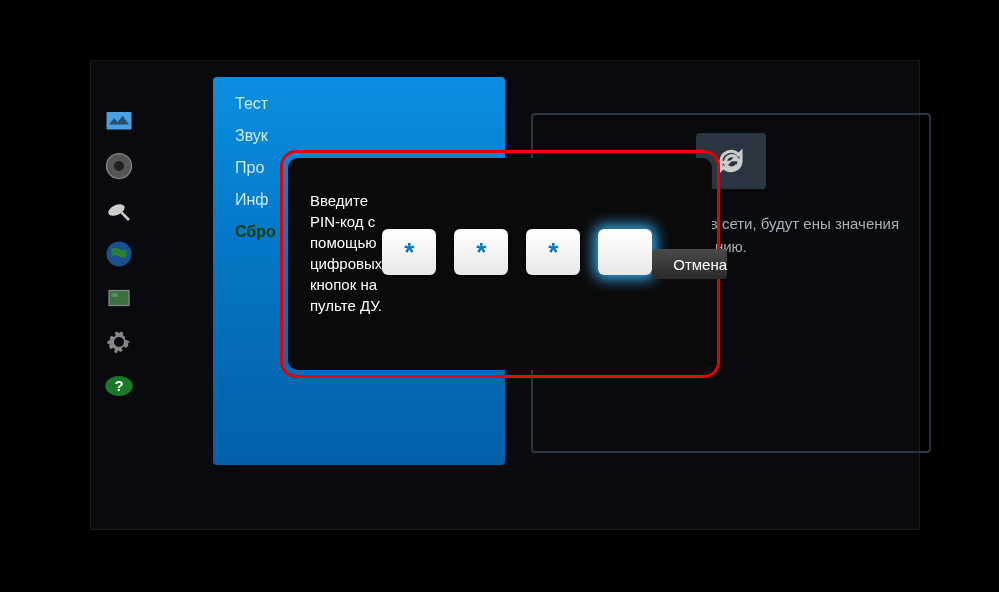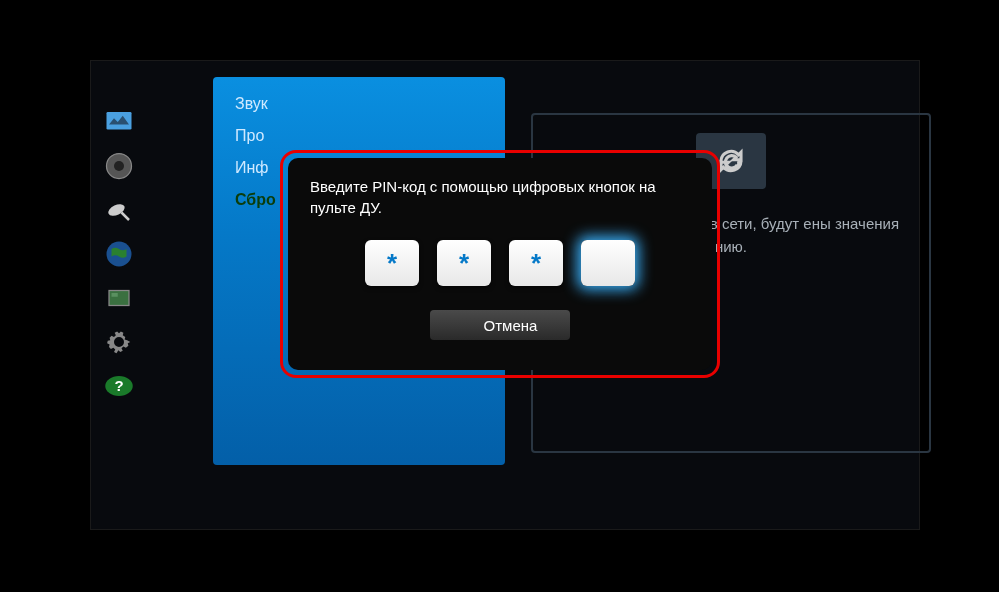--- a/index.html
+++ b/index.html
@@ -109,21 +109,21 @@
     border-radius: 16px;
     padding: 5px;
   }
   .modal {
     width: 100%;
     height: 100%;
     background: #0a0a0a;
     border-radius: 10px;
     padding: 18px 22px;
     display: flex;
-    flex-direction: column;
+    flex-direction: row;
     align-items: center;
     color: #fff;
   }
   .modal-prompt {
     font-size: 15px;
     line-height: 1.4;
     margin-bottom: 22px;
     width: 100%;
     color: #fff;
   }
@@ -206,20 +206,21 @@
     <div class="sidebar-icon">
       <svg viewBox="0 0 24 24">
           <ellipse cx="12" cy="12" rx="11" ry="8" fill="#1a7a2a"></ellipse>
           <text x="12" y="16" font-size="12" fill="#fff" text-anchor="middle" font-weight="bold">?</text>
         </svg>
     </div>
   </div>
 
   <div class="panel">
     <div class="menu-list">
+      <div class="menu-item">Тест</div>
       <div class="menu-item">Звук</div>
       <div class="menu-item">Про</div>
       <div class="menu-item">Инф</div>
       <div class="menu-item selected">Сбро</div>
     </div>
   </div>
 
   <div class="detail-panel">
     <div class="refresh-box">
       <svg viewBox="0 0 24 24" fill="none" stroke="#ccc" stroke-width="2.5">

